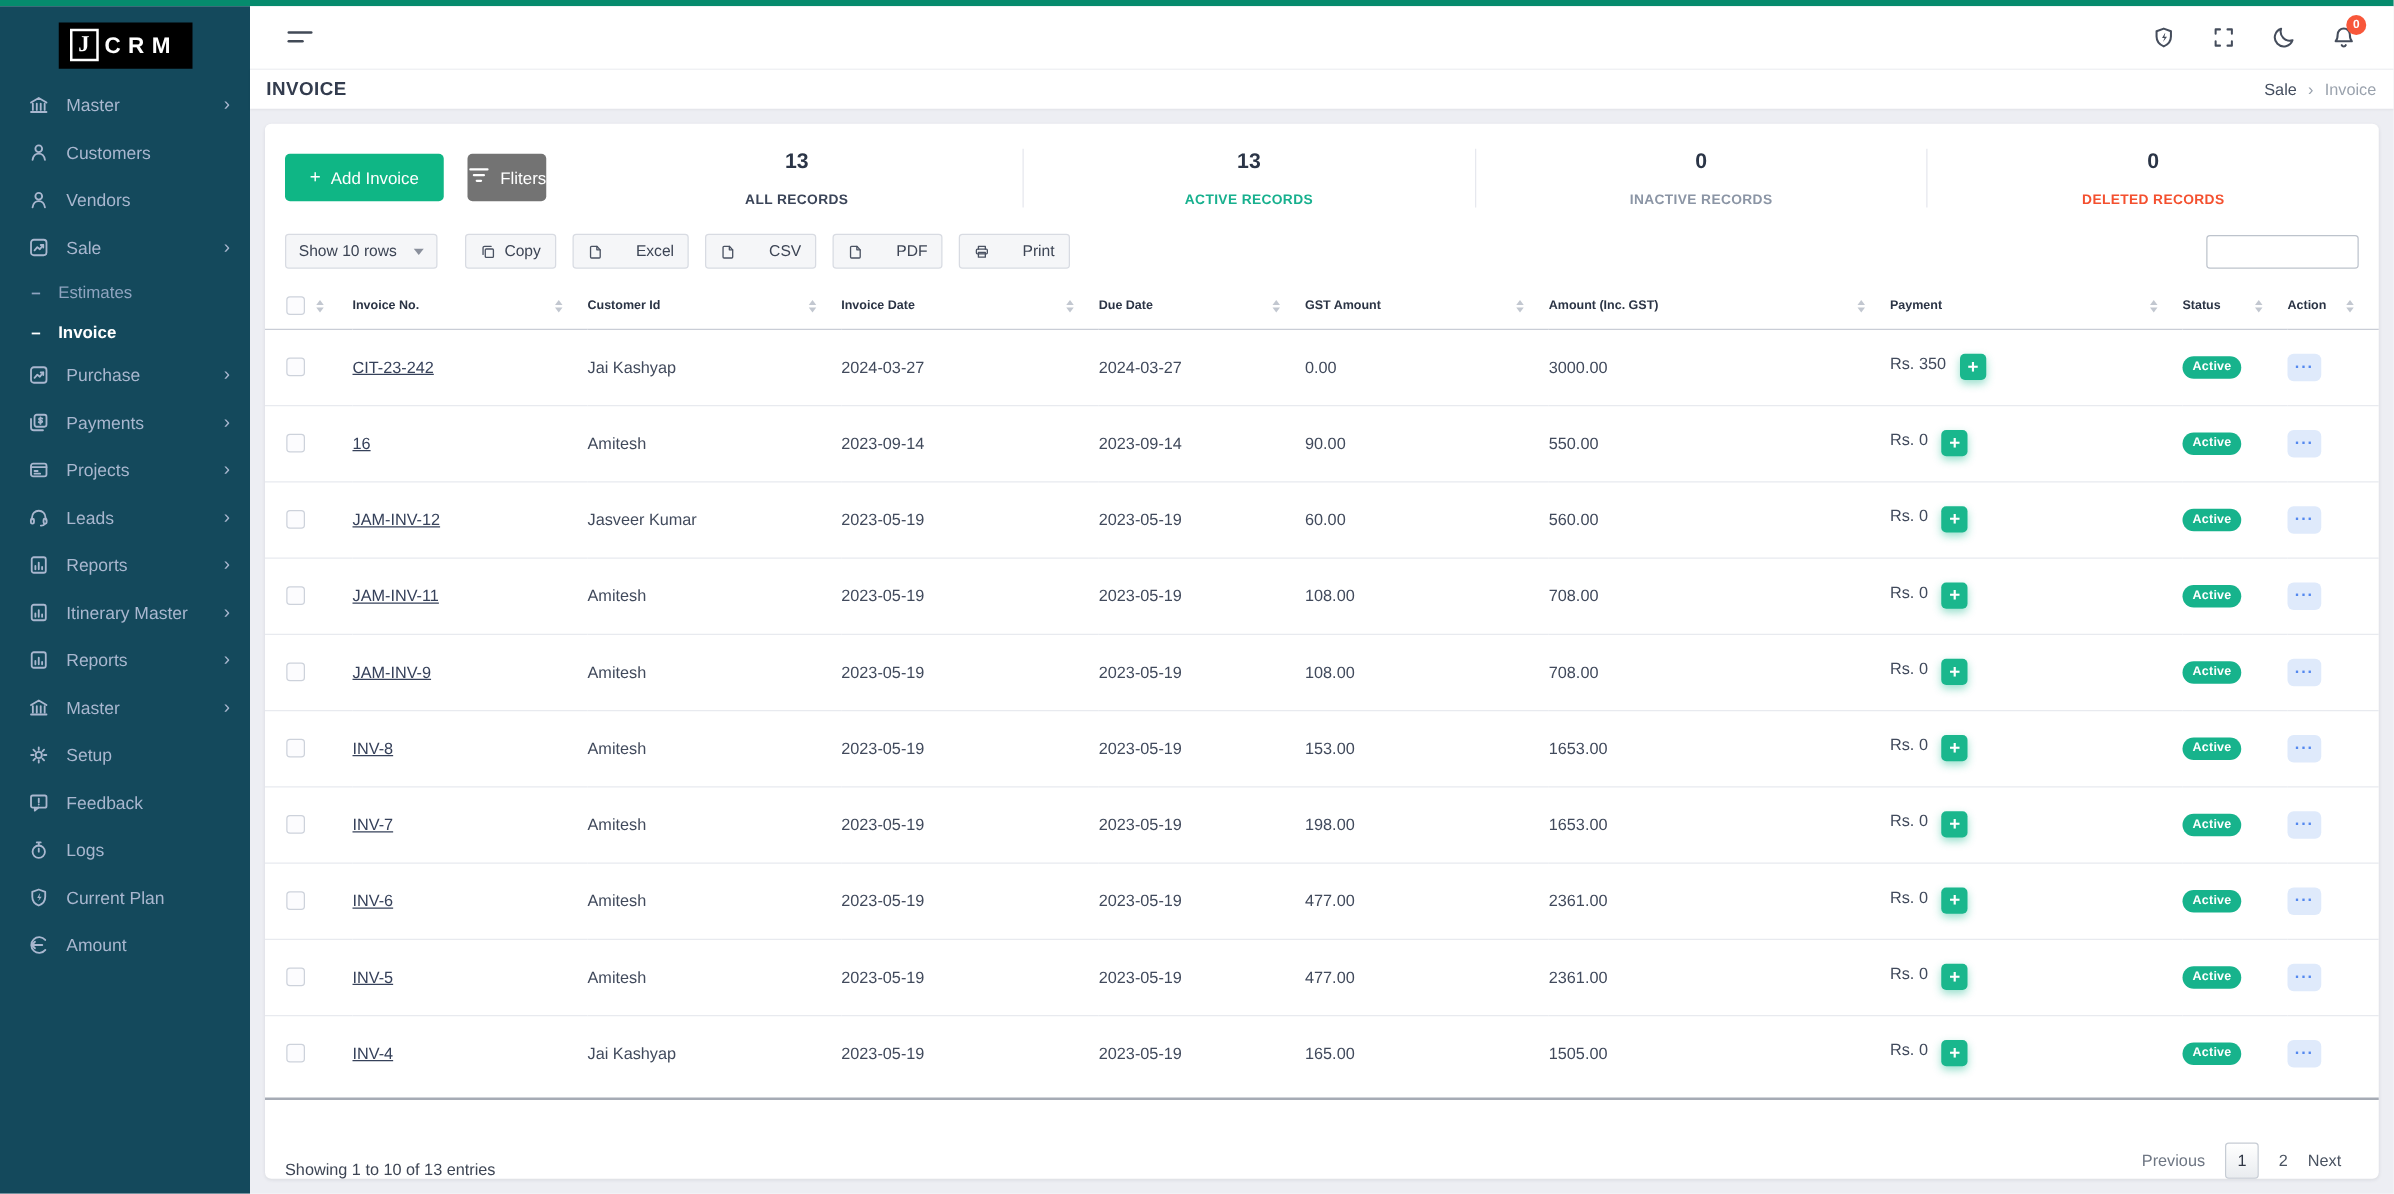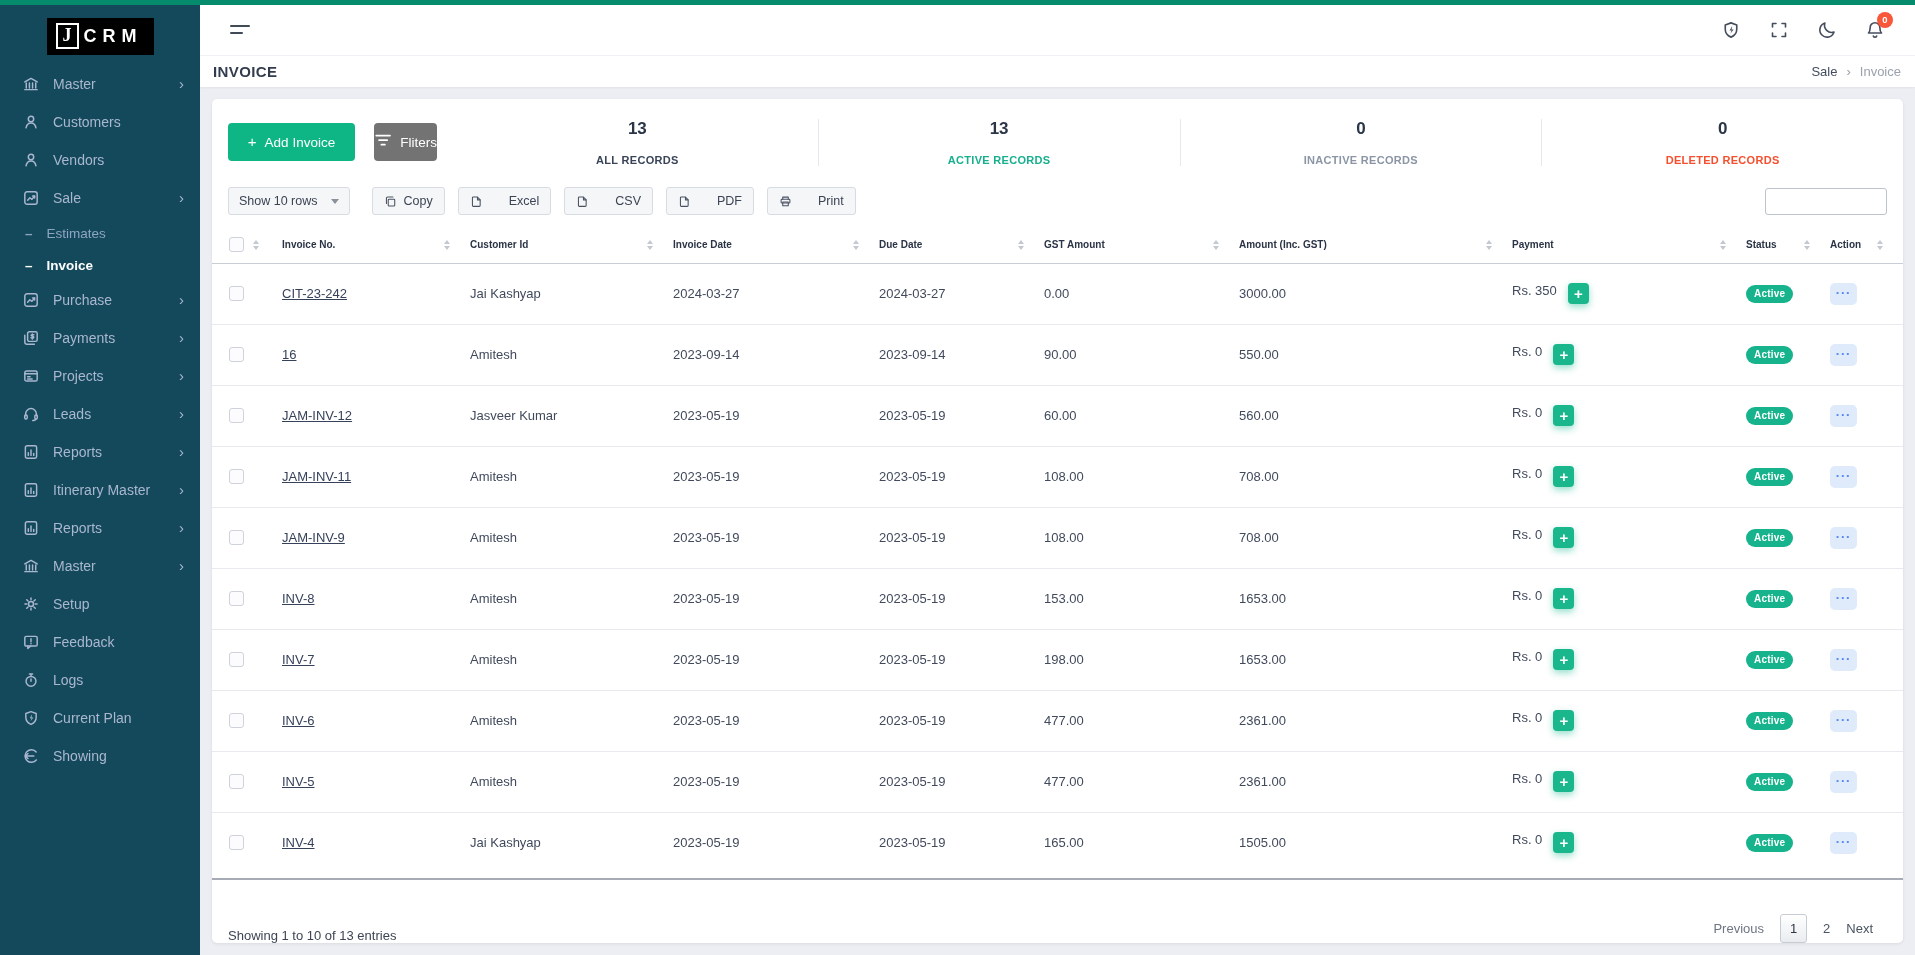--- a/index.html
+++ b/index.html
@@ -277,21 +277,21 @@
           </span>
           <span class="nav-label">Current Plan</span>
         </div>
         <div class="nav-item">
           <span class="nav-icon">
             <svg viewBox="0 0 16 16" fill="none" stroke="currentColor" stroke-width="1.3" stroke-linecap="round" stroke-linejoin="round" style="width:100%;height:100%">
               <path d="M12.6 4.4a5.6 5.6 0 1 0 .1 7.1"></path>
               <path d="M3 8h7.5M5.3 5.7L3 8l2.3 2.3"></path>
             </svg>
           </span>
-          <span class="nav-label">Showing</span>
+          <span class="nav-label">Amount</span>
         </div>
       </nav>
   </aside>
 
   <div class="main">
 
     <header class="topbar">
       <div class="hb">
           <i></i>
           <i></i>

